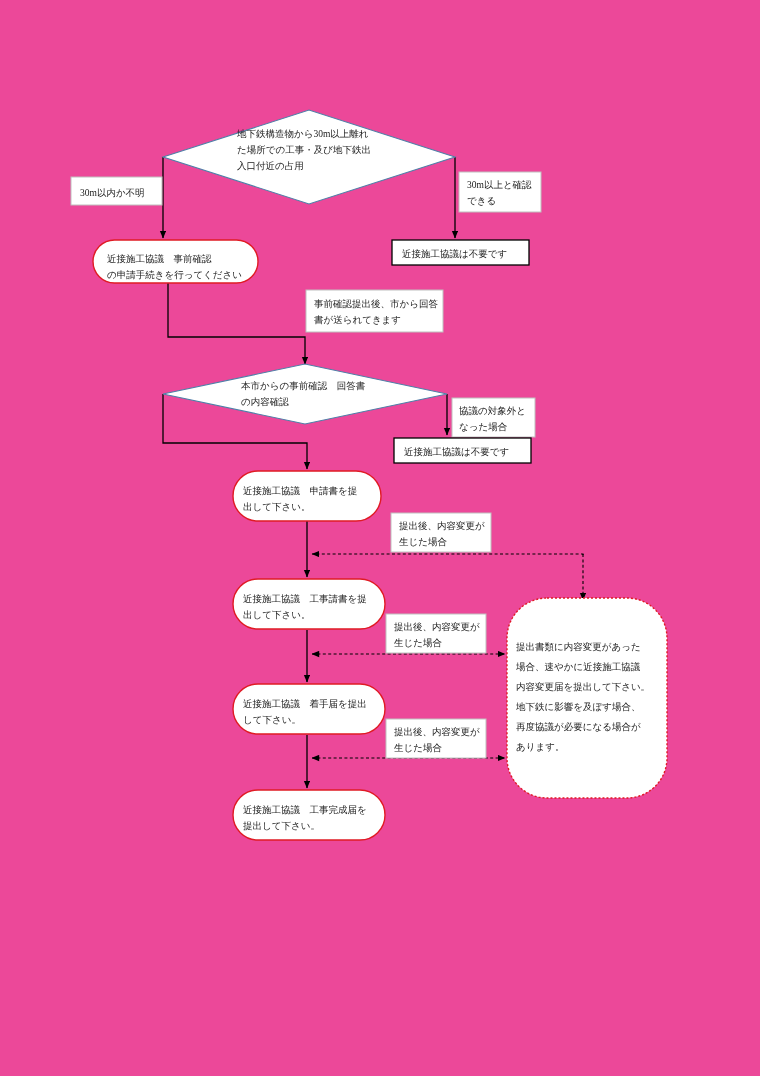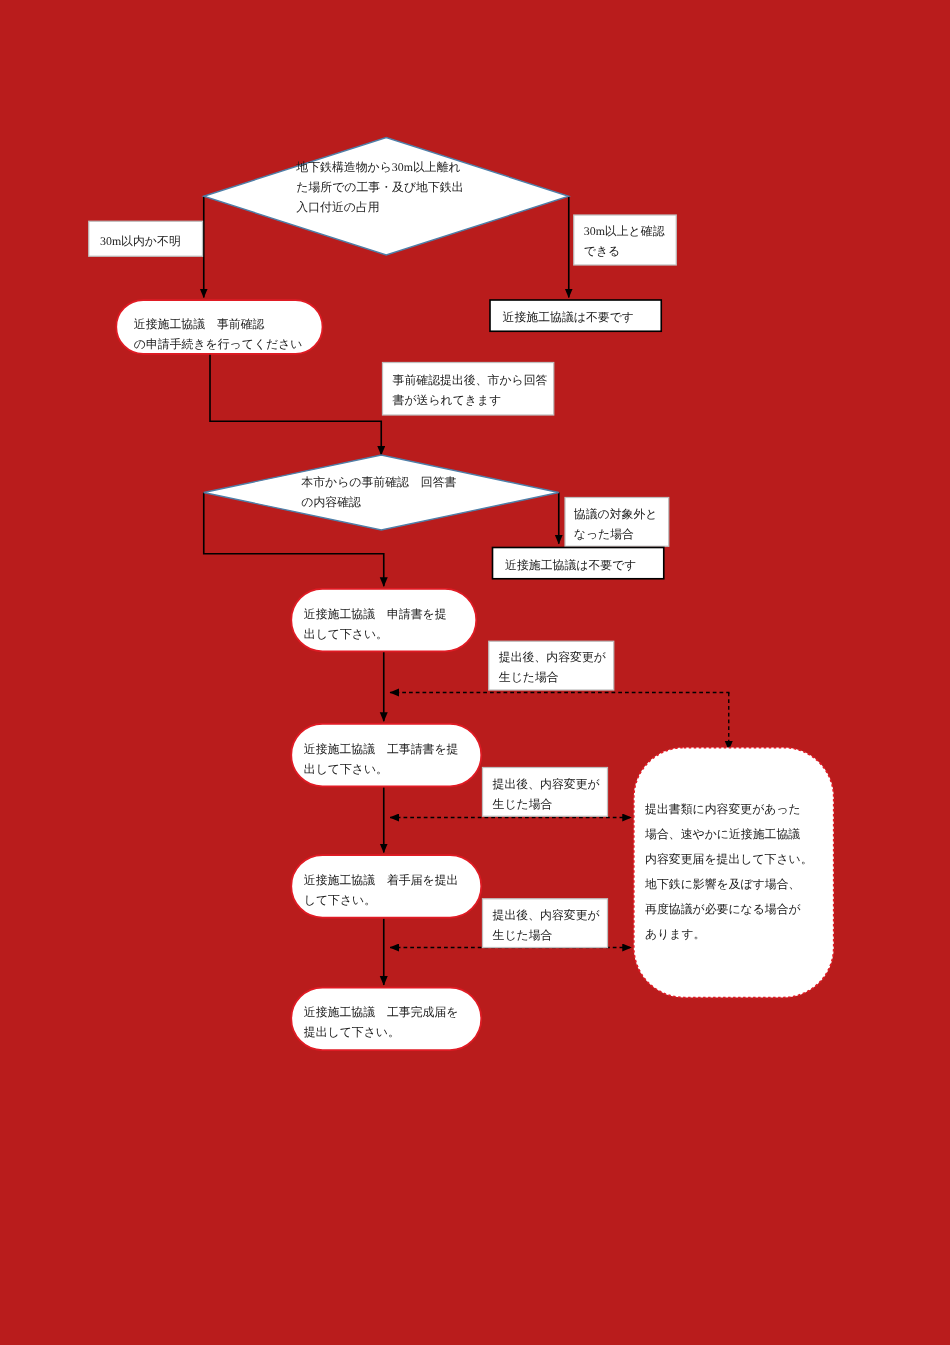--- a/index.html
+++ b/index.html
@@ -7,21 +7,21 @@
     padding: 0;
     background: #ffffff;
   }
   body {
     font-family: "Liberation Serif", "DejaVu Serif", serif;
   }
   #page {
     position: relative;
     width: 760px;
     height: 1076px;
-    background: #b91c1c;
+    background: #ec4899;
     overflow: hidden;
   }
   svg.flow {
     display: block;
     width: 760px;
     height: 1076px;
   }
   .node-text {
     font-family: "Liberation Serif", "DejaVu Serif", serif;
     font-size: 9.5px;

